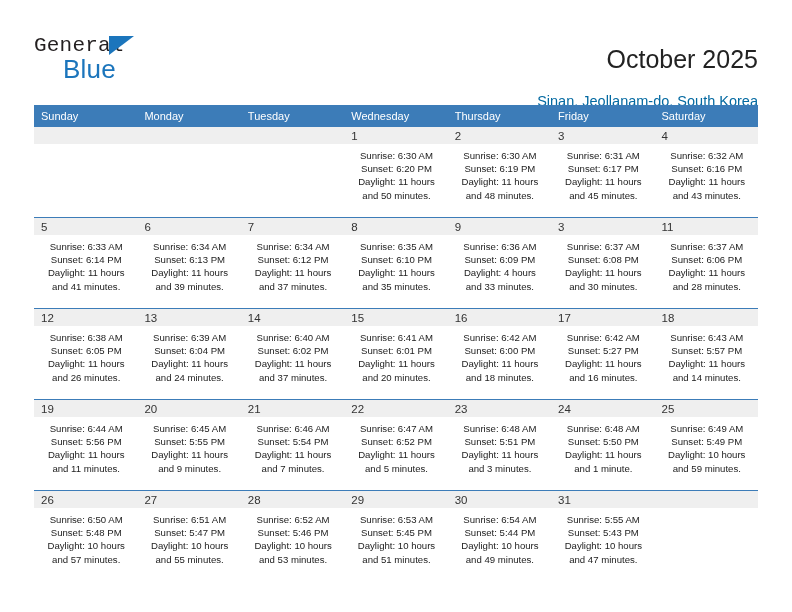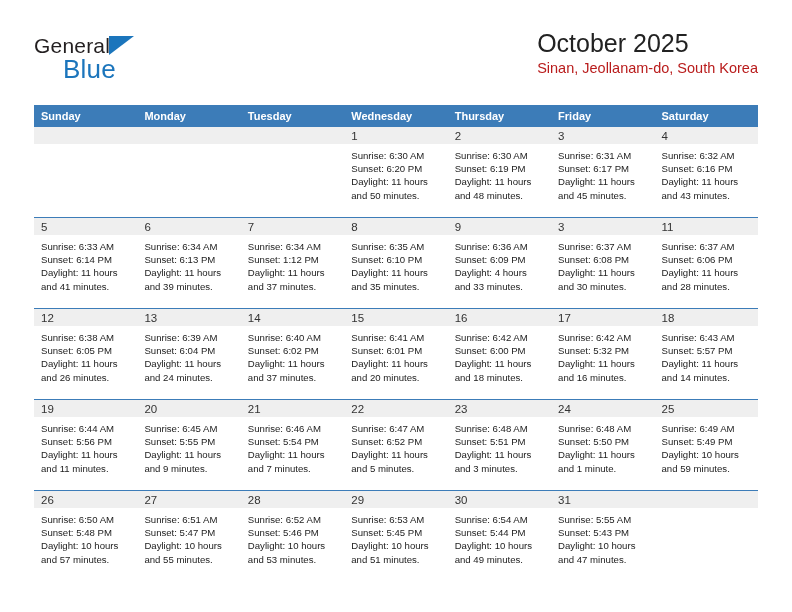--- a/index.html
+++ b/index.html
@@ -36,21 +36,21 @@
     width: 180px;
     height: 56px;
   }
   .logo-general {
     position: absolute;
     left: 0;
     top: 0;
     font-size: 21px;
     letter-spacing: 0.2px;
     color: #231f20;
-    font-family: Liberation Sans, sans-serif;
+    font-family: Liberation Mono, monospace;
   }
   .logo-triangle {
     position: absolute;
     left: 75px;
     top: 2px;
     width: 0;
     height: 0;
     border-left: 25px solid #1b75bc;
     border-bottom: 19px solid transparent;
   }
@@ -59,50 +59,51 @@
     left: 29px;
     top: 20px;
     font-size: 26px;
     color: #1b75bc;
     letter-spacing: 0.2px;
   }
 
   .title-block {
     position: absolute;
     right: 0;
-    top: 0;
+    top: 16px;
+    text-align: right;
   }
   .cal-title {
     font-size: 25px;
     color: #222222;
     line-height: 30px;
     white-space: nowrap;
   }
   .cal-subtitle {
     font-size: 14.5px;
-    color: #b91c1c;
+    color: #0369a1;
     line-height: 20px;
-    margin-top: 0;
+    margin-top: 17px;
     white-space: nowrap;
   }
 
   
   .calendar {
     position: absolute;
     left: 34px;
     top: 105px;
     width: 724px;
     border-collapse: collapse;
     table-layout: fixed;
   }
   .calendar th {
     background: #3c7cb8;
     color: #ffffff;
     font-size: 11px;
-    font-weight: bold;
+    font-weight: normal;
     text-align: left;
     padding: 5px 0 5px 7px;
     height: 19px;
     box-sizing: border-box;
     border: none;
   }
   .calendar td {
     vertical-align: top;
     padding: 0;
     height: 90px;
@@ -120,20 +121,21 @@
     padding: 3px 0 3px 7px;
     height: 17px;
     box-sizing: border-box;
     line-height: 12px;
   }
   .daynum.empty {
     color: transparent;
   }
   .cell-body {
     padding: 5px 6px 0 7px;
+    text-align: center;
   }
   .cell-body div {
     font-size: 9.6px;
     color: #222222;
     line-height: 13.2px;
     white-space: nowrap;
   }
   .cell-body .daylight {
     white-space: normal;
   }
@@ -245,21 +247,21 @@
           <div class="cell-body">
             <div>Sunrise: 6:34 AM</div>
             <div>Sunset: 6:13 PM</div>
             <div class="daylight">Daylight: 11 hours and 39 minutes.</div>
           </div>
         </td>
         <td>
           <span class="daynum">7</span>
           <div class="cell-body">
             <div>Sunrise: 6:34 AM</div>
-            <div>Sunset: 1:12 PM</div>
+            <div>Sunset: 6:12 PM</div>
             <div class="daylight">Daylight: 11 hours and 37 minutes.</div>
           </div>
         </td>
         <td>
           <span class="daynum">8</span>
           <div class="cell-body">
             <div>Sunrise: 6:35 AM</div>
             <div>Sunset: 6:10 PM</div>
             <div class="daylight">Daylight: 11 hours and 35 minutes.</div>
           </div>
@@ -328,21 +330,21 @@
           <div class="cell-body">
             <div>Sunrise: 6:42 AM</div>
             <div>Sunset: 6:00 PM</div>
             <div class="daylight">Daylight: 11 hours and 18 minutes.</div>
           </div>
         </td>
         <td>
           <span class="daynum">17</span>
           <div class="cell-body">
             <div>Sunrise: 6:42 AM</div>
-            <div>Sunset: 5:32 PM</div>
+            <div>Sunset: 5:27 PM</div>
             <div class="daylight">Daylight: 11 hours and 16 minutes.</div>
           </div>
         </td>
         <td>
           <span class="daynum">18</span>
           <div class="cell-body">
             <div>Sunrise: 6:43 AM</div>
             <div>Sunset: 5:57 PM</div>
             <div class="daylight">Daylight: 11 hours and 14 minutes.</div>
           </div>

